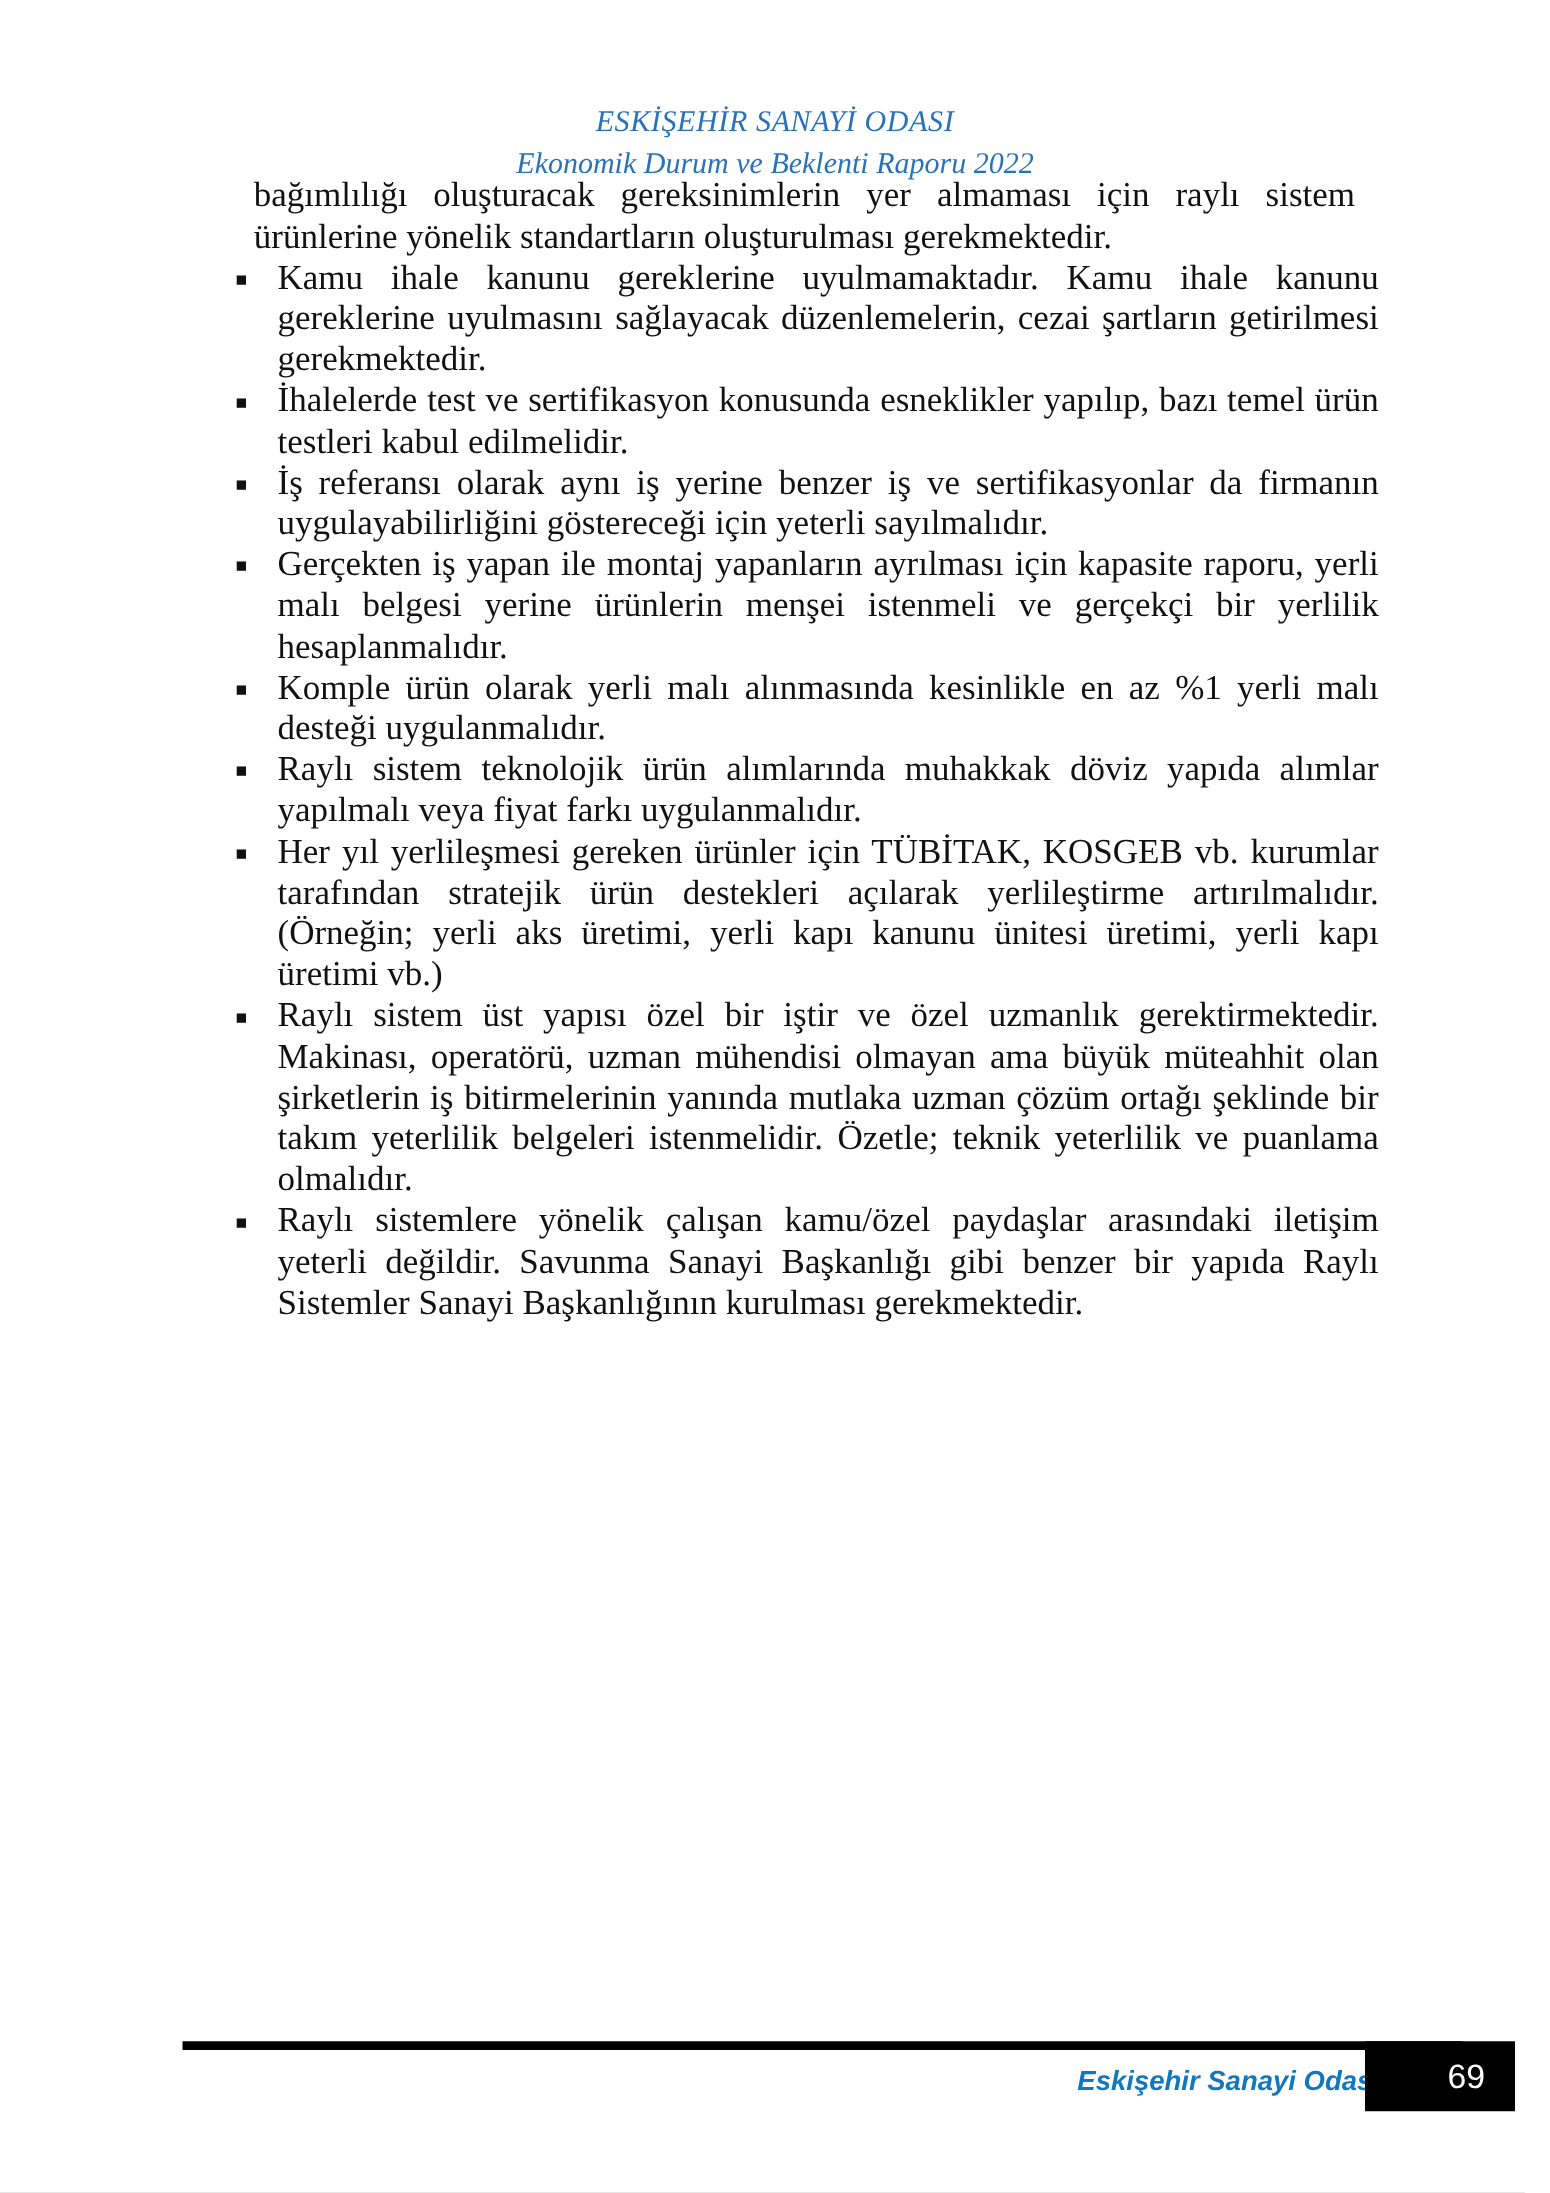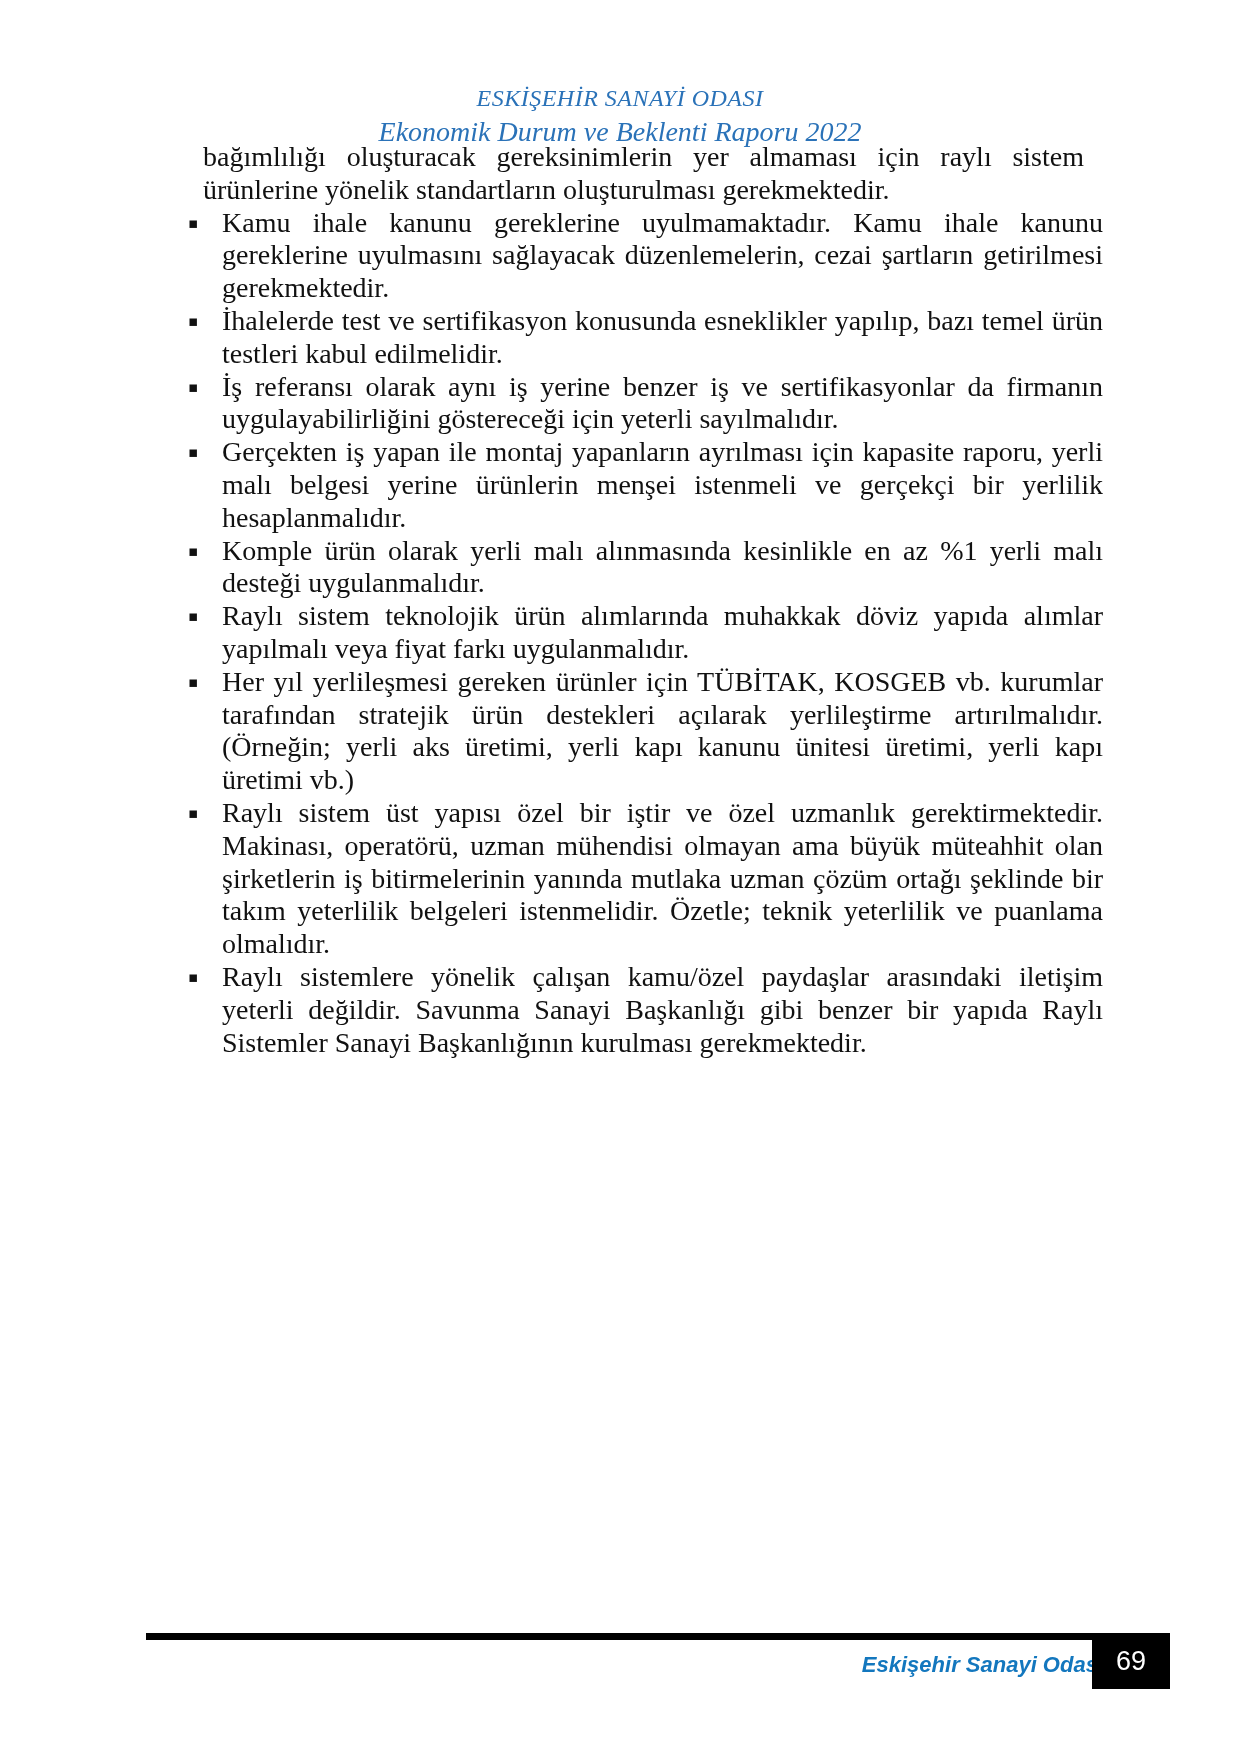--- a/index.html
+++ b/index.html
@@ -23,21 +23,21 @@
     width: 100%;
     text-align: center;
     font-style: italic;
     line-height: 33px;
   }
   .page-header .h1 {
     font-size: 24px;
     letter-spacing: 0.5px;
   }
   .page-header .h2 {
-    font-size: 28px;
+    font-size: 24px;
   }
 
   
   .content {
     position: absolute;
     top: 141px;
     left: 188px;
     width: 915px;
     font-size: 28px;
     line-height: 32.8px;
@@ -96,20 +96,21 @@
     top: 1633px;
     width: 78px;
     height: 56px;
     background: #000000;
     color: #ffffff;
     font-family: "Liberation Sans", "DejaVu Sans", sans-serif;
     font-size: 27px;
     display: flex;
     align-items: center;
     justify-content: center;
+    padding-left: 42px;
   }
 </style>
 </head>
 <body>
 
 <div class="page">
 
   <header class="page-header" style="color: rgb(42, 114, 184); margin-top: 24px;">
     <div class="h1">ESKİŞEHİR SANAYİ ODASI</div>
     <div class="h2">Ekonomik Durum ve Beklenti Raporu 2022</div>

